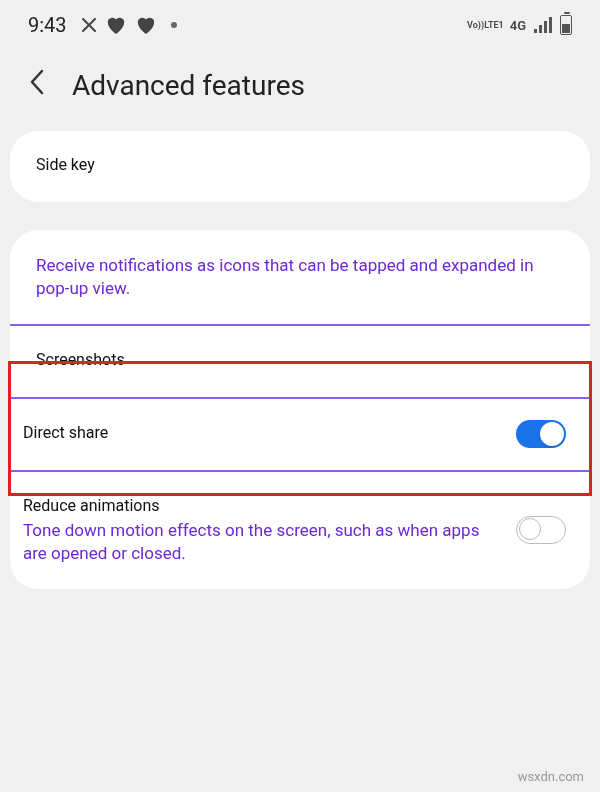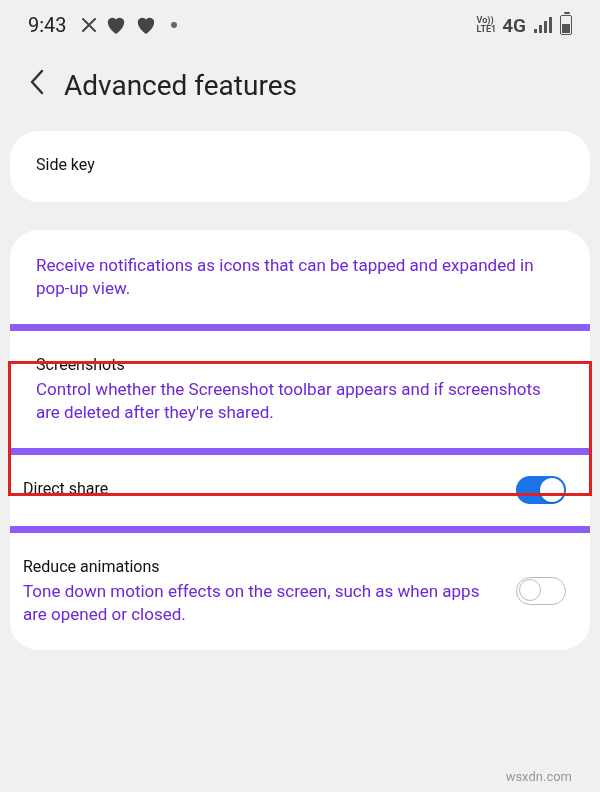--- a/index.html
+++ b/index.html
@@ -17,51 +17,51 @@
     display: flex;
     justify-content: space-between;
     padding: 9px 28px;
     font-size: 18px;
   }
   .status-left { display: flex; align-items: center; gap: 8px; }
   .status-right { display: flex; align-items: center; gap: 6px; font-size: 11px; }
   .clock { font-size: 20px; font-weight: 400; margin-right: 6px; }
   .heart-icon svg { display: block; }
   .dot { width: 6px; height: 6px; border-radius: 50%; background: #666; margin-left: 6px; }
-  .netlabel { display: flex; flex-direction: column; line-height: 1; font-size: 9px; color: #444; font-weight: 600;}
+  .netlabel { display: flex; line-height: 1; font-size: 9px; color: #444; font-weight: 600;}
   .signal-bars { display: flex; align-items: flex-end; gap: 2px; height: 16px; margin: 0 2px;}
   .signal-bars span { width: 3px; background: #555; display: block; }
   .signal-bars span:nth-child(1){height:4px}
   .signal-bars span:nth-child(2){height:8px}
   .signal-bars span:nth-child(3){height:12px}
   .signal-bars span:nth-child(4){height:16px}
   .battery { width: 12px; height: 20px; border: 1.5px solid #555; border-radius: 2px; position: relative; }
   .battery::before { content:""; position:absolute; top:-4px; left:3px; width:6px; height:2px; background:#555; border-radius:1px;}
   .battery::after { content:""; position:absolute; bottom:1px; left:1px; right:1px; height:50%; background:#555; }
 
   .header {
     display: flex;
     align-items: center;
     padding: 18px 28px 28px 28px;
-    gap: 18px;
+    gap: 26px;
   }
   .back-icon { font-size: 28px; color: #333; cursor: pointer; }
   .header-title { font-size: 28px; font-weight: 400; }
 
   .card {
     background: #fff;
     border-radius: 28px;
     margin: 0 10px 28px 10px;
     overflow: hidden;
   }
   .item {
     padding: 24px 26px;
     position: relative;
   }
-  .item + .item { border-top: 7px solid #8b5cf6; }
+  .item + .item { border-top: 2px solid #8b5cf6; }
   .item-title { font-size: 16px; color: #111; margin-bottom: 4px; }
   .item-desc { font-size: 17px; color: #6d28d9; line-height: 1.35; }
   .item-status { font-size: 17px; color: #1a73e8; margin-top: 2px; }
 
   .item.with-toggle { padding-right: 90px; padding-left: 13px; }
   .toggle {
     position: absolute;
     right: 24px;
     top: 50%;
     transform: translateY(-50%);
@@ -87,21 +87,21 @@
 
   .highlight-box {
     position: absolute;
     border: 3px solid #d22;
     pointer-events: none;
     z-index: 10;
   }
   .watermark {
     position: absolute;
     bottom: 8px;
-    right: 28px;
+    right: 16px;
     font-size: 13px;
     color: #999;
   }
   .x-icon svg { display:block; }
 </style>
 </head>
 <body>
 
 <div class="status-bar">
   <div class="status-left">
@@ -121,21 +121,21 @@
           <path d="M12 21s-9-6-9-13a5 5 0 0 1 9-3 5 5 0 0 1 9 3c0 7-9 13-9 13z" fill="#444"></path>
         </svg>
     </span>
     <span class="dot"></span>
   </div>
   <div class="status-right">
     <div class="netlabel">
       <span>Vo))</span>
       <span>LTE1</span>
     </div>
-    <span style="font-size:19px;font-weight:600;color:#444;">4G</span>
+    <span style="font-size:13px;font-weight:600;color:#444;">4G</span>
     <div class="signal-bars">
       <span></span>
         <span></span>
         <span></span>
         <span></span>
     </div>
     <div class="battery"></div>
   </div>
 </div>
 
@@ -154,21 +154,20 @@
   </div>
 </div>
 
 <div class="card" style="margin-bottom:0;">
   <div class="item">
     <div class="item-desc">Receive notifications as icons that can be tapped and expanded in pop-up view.</div>
   </div>
 
   <div class="item" id="screenshots-item">
     <div class="item-title">Screenshots</div>
-    <div class="item-desc">Control whether the Screenshot toolbar appears and if screenshots are deleted after they're shared.</div>
   </div>
 
   <div class="item with-toggle">
     <div class="item-title">Direct share</div>
     <div class="toggle on">
         <div class="knob"></div>
       </div>
   </div>
 
   <div class="item with-toggle">

